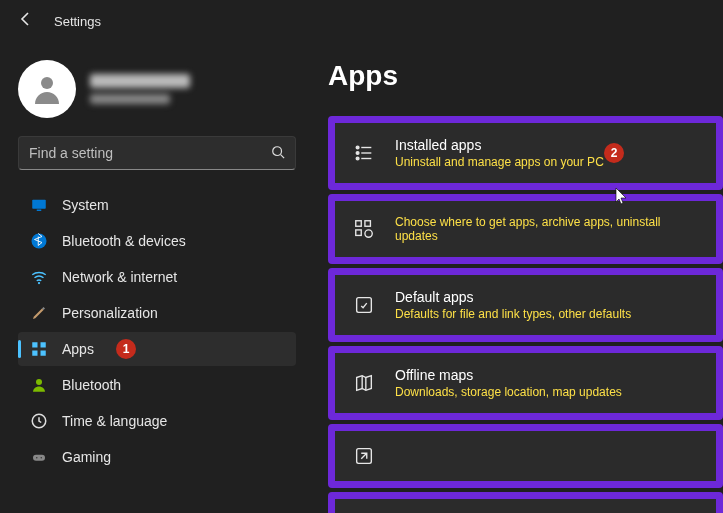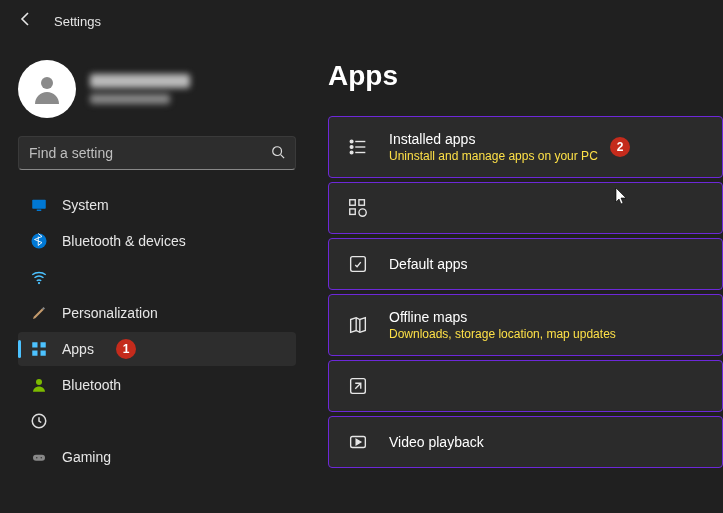--- a/index.html
+++ b/index.html
@@ -57,21 +57,21 @@
     width: 20px; height: 20px; border-radius: 50%;
     display: flex; align-items: center; justify-content: center;
     font-size: 12px; font-weight: 600;
   }
   .nav-item .badge { left: 98px; top: 50%; transform: translateY(-50%); }
   .main { flex: 1; padding: 18px 0 0 18px; overflow: hidden; }
   .page-title { font-size: 28px; font-weight: 600; margin-bottom: 24px; }
   .cards { display: flex; flex-direction: column; gap: 4px; }
   .card {
     display: flex; align-items: center; gap: 20px;
-    background: #2b2b2b; border: 1px solid #6d28d9;
+    background: #2b2b2b; border: 7px solid #6d28d9;
     border-radius: 4px; padding: 14px 18px; cursor: pointer;
     position: relative;
   }
   .card-icon { width: 22px; display:flex; align-items:center; justify-content:center; }
   .card-icon svg { width: 22px; height: 22px; fill: none; stroke: #e6e6e6; stroke-width: 1.5; }
   .card-text { display: flex; flex-direction: column; gap: 2px; }
   .card-title { font-size: 14px; color: #fff; }
   .card-sub { font-size: 12px; color: #fde047; }
   .card .badge { right: 92px; top: 50%; transform: translateY(-50%); }
   .cursor {
@@ -135,20 +135,21 @@
           </span>
         <span>Bluetooth &amp; devices</span>
       </div>
       <div class="nav-item">
         <span class="nav-icon">
             <svg viewBox="0 0 24 24">
               <path d="M3 9a15 15 0 0118 0M6 13a10 10 0 0112 0M9 17a5 5 0 016 0" stroke="#4cc2ff" stroke-width="2" fill="none"></path>
               <circle cx="12" cy="20" r="1.5" fill="#4cc2ff"></circle>
             </svg>
           </span>
+        <span>Network &amp; internet</span>
       </div>
       <div class="nav-item">
         <span class="nav-icon">
             <svg viewBox="0 0 24 24">
               <path d="M4 20l3-1 11-11-2-2L5 17z" fill="#c49a6c"></path>
               <path d="M16 6l2 2 2-2-2-2z" fill="#888"></path>
             </svg>
           </span>
         <span>Personalization</span>
       </div>
@@ -173,20 +174,21 @@
           </span>
         <span>Bluetooth</span>
       </div>
       <div class="nav-item">
         <span class="nav-icon">
             <svg viewBox="0 0 24 24">
               <circle cx="12" cy="12" r="9" stroke="#ddd" stroke-width="2" fill="none"></circle>
               <path d="M12 7v5l3 2" stroke="#ddd" stroke-width="2" fill="none"></path>
             </svg>
           </span>
+        <span>Time &amp; language</span>
       </div>
       <div class="nav-item">
         <span class="nav-icon">
             <svg viewBox="0 0 24 24">
               <rect x="4" y="9" width="16" height="8" rx="4" fill="#888"></rect>
               <circle cx="9" cy="13" r="1" fill="#333"></circle>
               <circle cx="15" cy="13" r="1" fill="#333"></circle>
             </svg>
           </span>
         <span>Gaming</span>
@@ -217,31 +219,33 @@
       <div class="card">
         <span class="card-icon">
             <svg viewBox="0 0 24 24">
               <rect x="3" y="3" width="6" height="6"></rect>
               <rect x="13" y="3" width="6" height="6"></rect>
               <rect x="3" y="13" width="6" height="6"></rect>
               <circle cx="17" cy="17" r="4"></circle>
             </svg>
           </span>
         <div class="card-text">
+          <span class="card-sub">Choose where to get apps, archive apps, uninstall updates</span>
         </div>
       </div>
       <div class="card">
         <span class="card-icon">
             <svg viewBox="0 0 24 24">
               <rect x="4" y="4" width="16" height="16" rx="2"></rect>
               <path d="M9 13l2 2 4-5"></path>
             </svg>
           </span>
         <div class="card-text">
           <span class="card-title">Default apps</span>
+          <span class="card-sub">Defaults for file and link types, other defaults</span>
         </div>
       </div>
       <div class="card">
         <span class="card-icon">
             <svg viewBox="0 0 24 24">
               <path d="M4 6l6-2 4 2 6-2v14l-6 2-4-2-6 2z"></path>
               <path d="M10 4v14M14 6v14"></path>
             </svg>
           </span>
         <div class="card-text">

